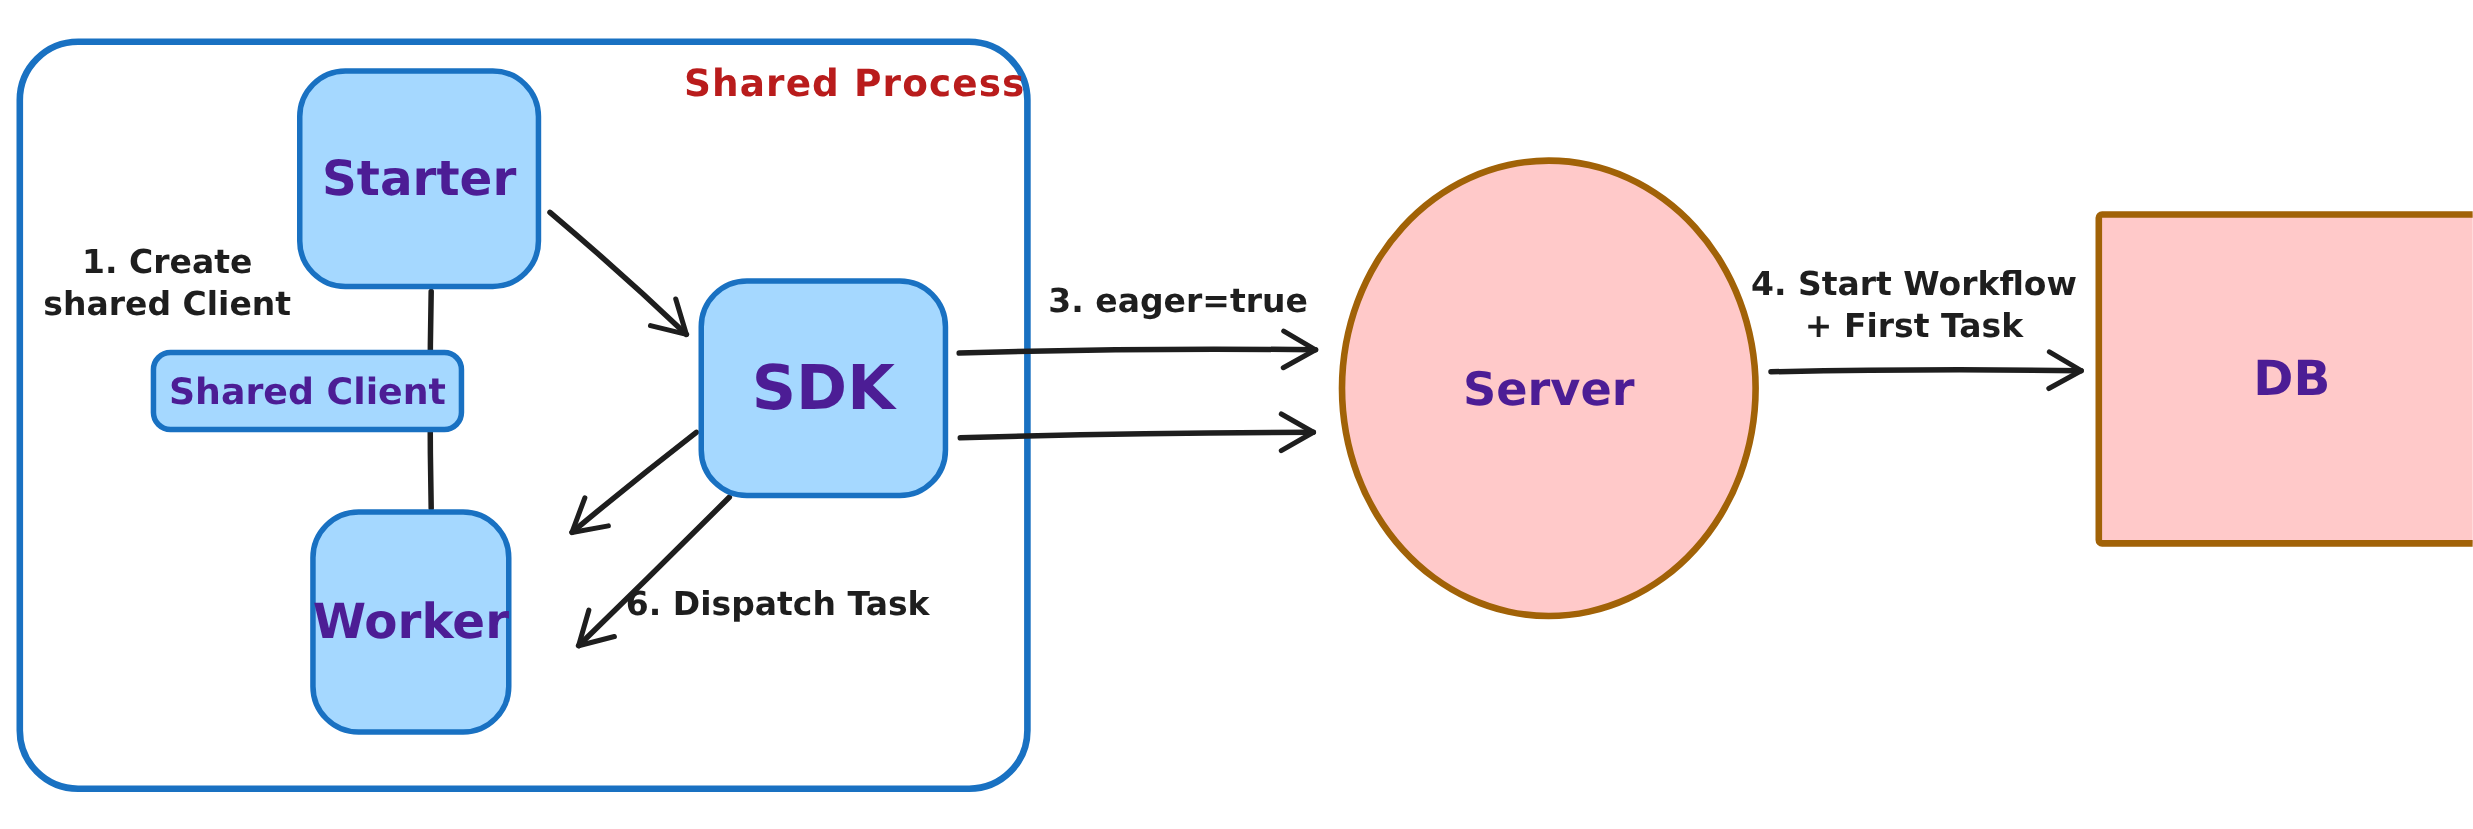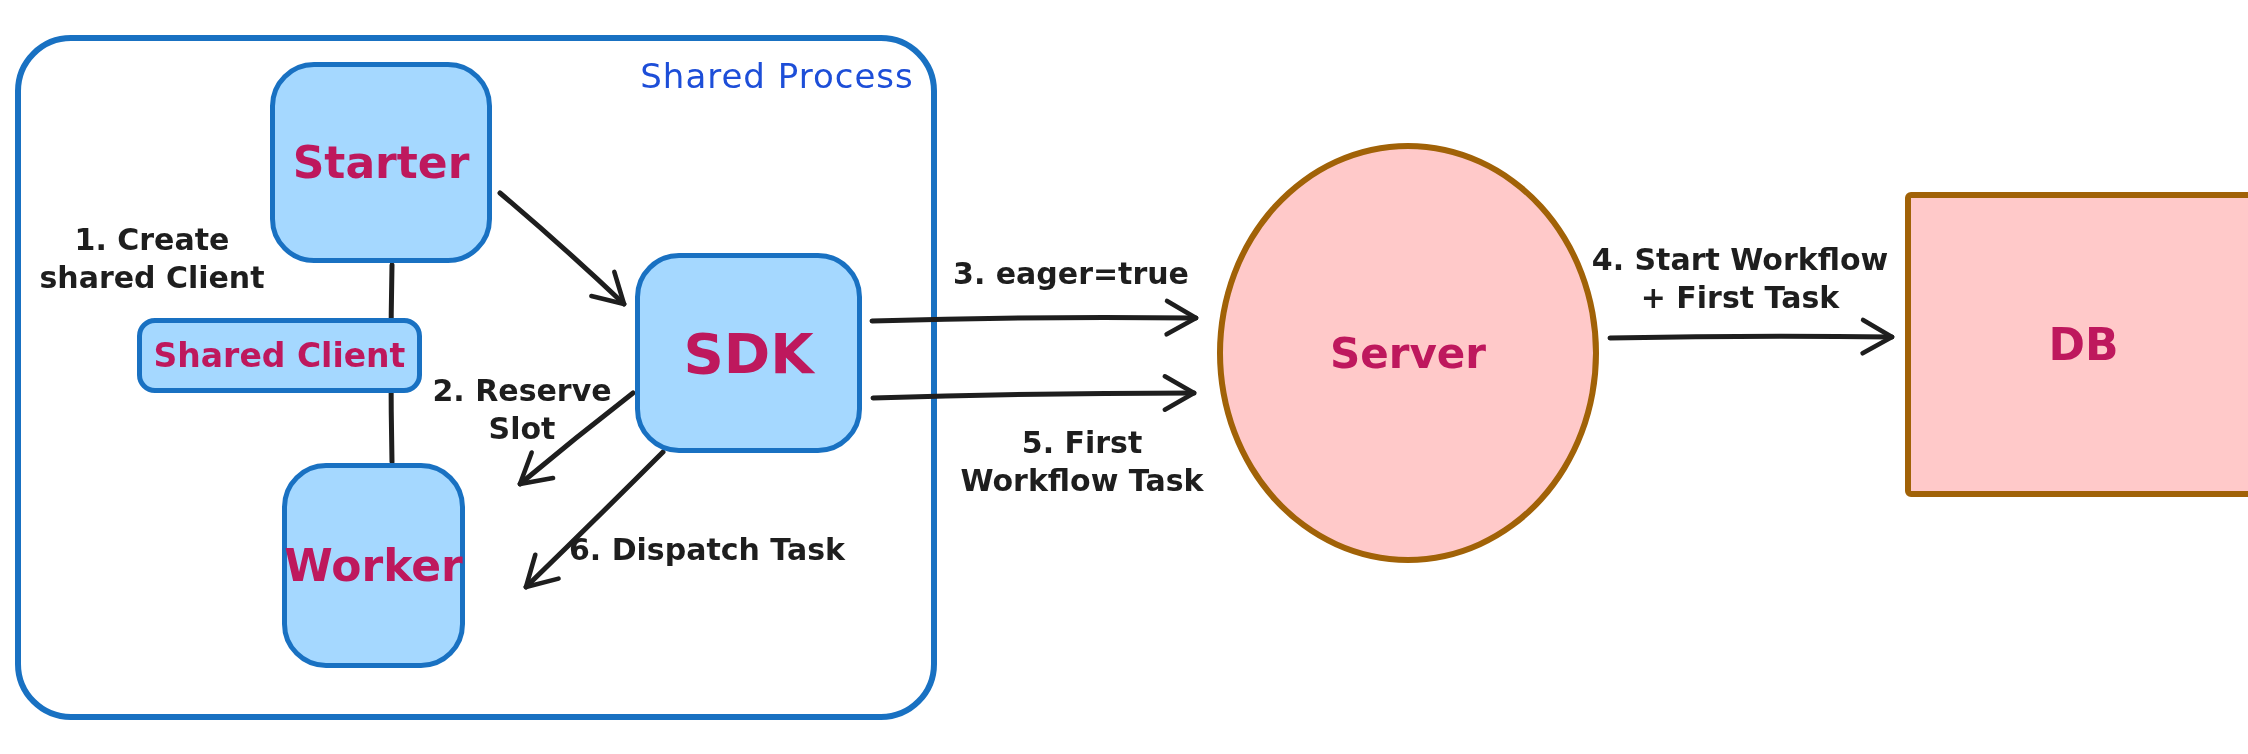--- a/index.html
+++ b/index.html
@@ -23,37 +23,37 @@
     z-index: 0;
     border: 6px solid #1971c2;
     border-radius: 56px;
     background: transparent;
     box-sizing: border-box;
   }
   .group-label {
     position: absolute;
     z-index: 3;
     transform: translate(-50%, -50%);
-    color: #1d4ed8;
+    color: #b91c1c;
     font-size: 34px;
-    font-weight: normal;
+    font-weight: bold;
     letter-spacing: 1px;
     white-space: nowrap;
   }
   
   .node {
     position: absolute;
     z-index: 2;
     box-sizing: border-box;
     display: flex;
     align-items: center;
     justify-content: center;
     text-align: right;
     font-weight: bold;
-    color: #be185d;
+    color: #4c1d95;
   }
   .node.blue  { background: #a5d8ff; border: 5px solid #1971c2; }
   .node.red   { background: #ffc9c9; border: 6px solid #a16207; }
 
   .node.starter { left: 270px; top: 62px;  width: 222px; height: 201px; border-radius: 44px; font-size: 44px; }
   .node.shared-client { left: 137px; top: 318px; width: 285px; height: 75px; border-radius: 18px; font-size: 33px; }
   .node.worker  { left: 282px; top: 463px; width: 183px; height: 205px; border-radius: 44px; font-size: 44px; }
   .node.sdk     { left: 635px; top: 253px; width: 227px; height: 200px; border-radius: 44px; font-size: 56px; }
   .node.server  { left: 1217px; top: 143px; width: 382px; height: 420px; border-radius: 50%; font-size: 42px; }
   .node.db      { left: 1905px; top: 192px; width: 357px; height: 305px; border-radius: 6px; font-size: 44px; }
@@ -129,26 +129,22 @@
   </div>
 
   <div class="node red db">
     <span>DB</span>
   </div>
 
   <div class="anno create-client">1. Create
 shared Client</div>
 
 
-  <div class="anno reserve-slot">2. Reserve
-Slot</div>
 
   <div class="anno eager-true">3. eager=true</div>
 
   <div class="anno start-workflow">4. Start Workflow
 + First Task</div>
 
-  <div class="anno first-wf-task">5. First
-Workflow Task</div>
 
   <div class="anno dispatch-task">6. Dispatch Task</div>
 
 </div>
 
 </body></html>

